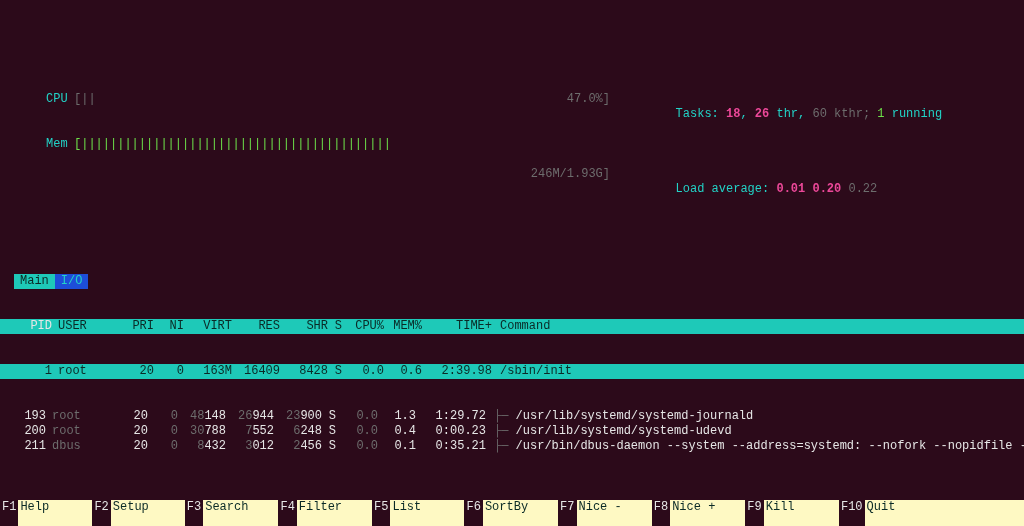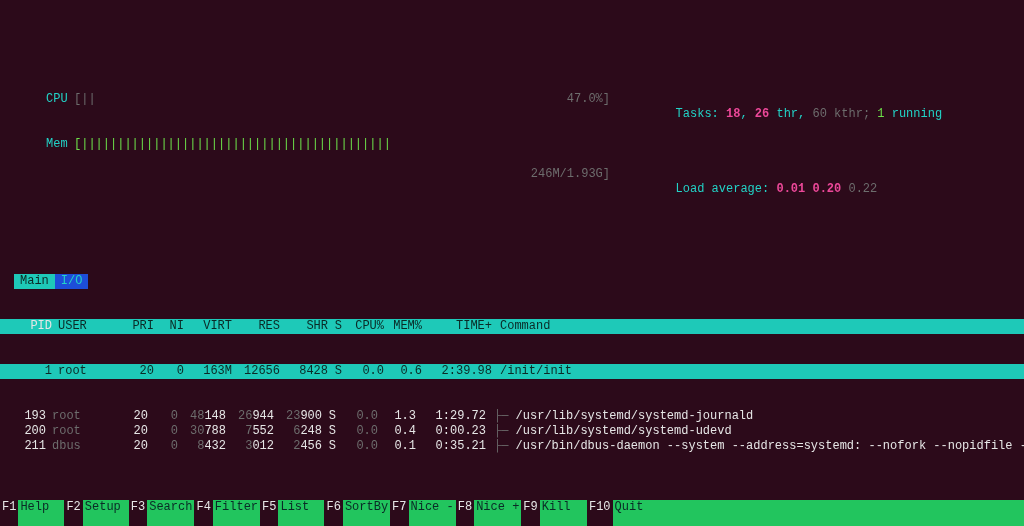--- a/index.html
+++ b/index.html
@@ -49,21 +49,21 @@
   .c-s    { width:14px; text-align:right;}
   .c-cpu  { width:42px; text-align:right;}
   .c-mem  { width:38px; text-align:right;}
   .c-time { width:70px; text-align:right;}
   .c-cmd  { flex:1; padding-left:8px; overflow:hidden; }
 
   .selrow .c-pid,.selrow .c-user,.selrow .c-pri,.selrow .c-ni,
   .selrow .c-virt,.selrow .c-res,.selrow .c-shr,.selrow .c-s,
   .selrow .c-cpu,.selrow .c-mem,.selrow .c-time,.selrow .c-cmd { color:#0a2a26; }
 
-  .fkeys { position:absolute; bottom:0; left:0; right:0; background:#22c55e; color:#0a2a26; display:flex; height:26px;}
+  .fkeys { position:absolute; bottom:0; left:0; right:0; background:#fef9c3; color:#0a2a26; display:flex; height:26px;gap:28px;}
   .fkey { display:flex; }
   .fnum { background:#2c0a1a; color:#e6e6e6; padding:0 2px; }
   .flab { padding:0 2px; min-width:46px; }
 
   .tree { color:#6d6d6d; }
   .nig  { color:#6d6d6d; }    
   .niw  { color:#e6e6e6; }    
 </style>
 </head>
 <body>
@@ -116,27 +116,27 @@
   <span class="c-time">TIME+</span>
   <span class="c-cmd">Command</span>
 </div>
 
 <div class="selrow">
   <span class="c-pid">1</span>
   <span class="c-user">root</span>
   <span class="c-pri">20</span>
   <span class="c-ni">0</span>
   <span class="c-virt">163M</span>
-  <span class="c-res">12656</span>
+  <span class="c-res">16409</span>
   <span class="c-shr">8428</span>
   <span class="c-s">S</span>
   <span class="c-cpu">0.0</span>
   <span class="c-mem">0.6</span>
   <span class="c-time">2:39.98</span>
-  <span class="c-cmd">/init/init</span>
+  <span class="c-cmd">/sbin/init</span>
 </div>
 
 <div class="rows" id="rows"><div class="row"><span class="c-pid">193</span><span class="c-user nig">root</span><span class="c-pri niw">20</span><span class="c-ni">0</span><span class="c-virt"><span class="nig">48</span><span class="niw">148</span></span><span class="c-res"><span class="nig">26</span><span class="niw">944</span></span><span class="c-shr"><span class="nig">23</span><span class="niw">900</span></span><span class="c-s niw">S</span><span class="c-cpu nig">0.0</span><span class="c-mem niw">1.3</span><span class="c-time niw">1:29.72</span><span class="c-cmd"><span class="tree">├─ </span><span class="niw">/usr/lib/systemd/systemd-journald</span></span></div><div class="row"><span class="c-pid">200</span><span class="c-user nig">root</span><span class="c-pri niw">20</span><span class="c-ni">0</span><span class="c-virt"><span class="nig">30</span><span class="niw">788</span></span><span class="c-res"><span class="nig">7</span><span class="niw">552</span></span><span class="c-shr"><span class="nig">6</span><span class="niw">248</span></span><span class="c-s niw">S</span><span class="c-cpu nig">0.0</span><span class="c-mem niw">0.4</span><span class="c-time niw">0:00.23</span><span class="c-cmd"><span class="tree">├─ </span><span class="niw">/usr/lib/systemd/systemd-udevd</span></span></div><div class="row"><span class="c-pid">211</span><span class="c-user nig">dbus</span><span class="c-pri niw">20</span><span class="c-ni">0</span><span class="c-virt"><span class="nig">8</span><span class="niw">432</span></span><span class="c-res"><span class="nig">3</span><span class="niw">012</span></span><span class="c-shr"><span class="nig">2</span><span class="niw">456</span></span><span class="c-s niw">S</span><span class="c-cpu nig">0.0</span><span class="c-mem niw">0.1</span><span class="c-time niw">0:35.21</span><span class="c-cmd"><span class="tree">├─ </span><span class="niw">/usr/bin/dbus-daemon --system --address=systemd: --nofork --nopidfile --</span></span></div></div>
 
 <div class="fkeys" id="fkeys"><div class="fkey"><span class="fnum">F1</span><span class="flab">Help</span></div><div class="fkey"><span class="fnum">F2</span><span class="flab">Setup</span></div><div class="fkey"><span class="fnum">F3</span><span class="flab">Search</span></div><div class="fkey"><span class="fnum">F4</span><span class="flab">Filter</span></div><div class="fkey"><span class="fnum">F5</span><span class="flab">List </span></div><div class="fkey"><span class="fnum">F6</span><span class="flab">SortBy</span></div><div class="fkey"><span class="fnum">F7</span><span class="flab">Nice -</span></div><div class="fkey"><span class="fnum">F8</span><span class="flab">Nice +</span></div><div class="fkey"><span class="fnum">F9</span><span class="flab">Kill  </span></div><div class="fkey"><span class="fnum">F10</span><span class="flab">Quit</span></div></div>
 
 
 
 
 </body></html>

